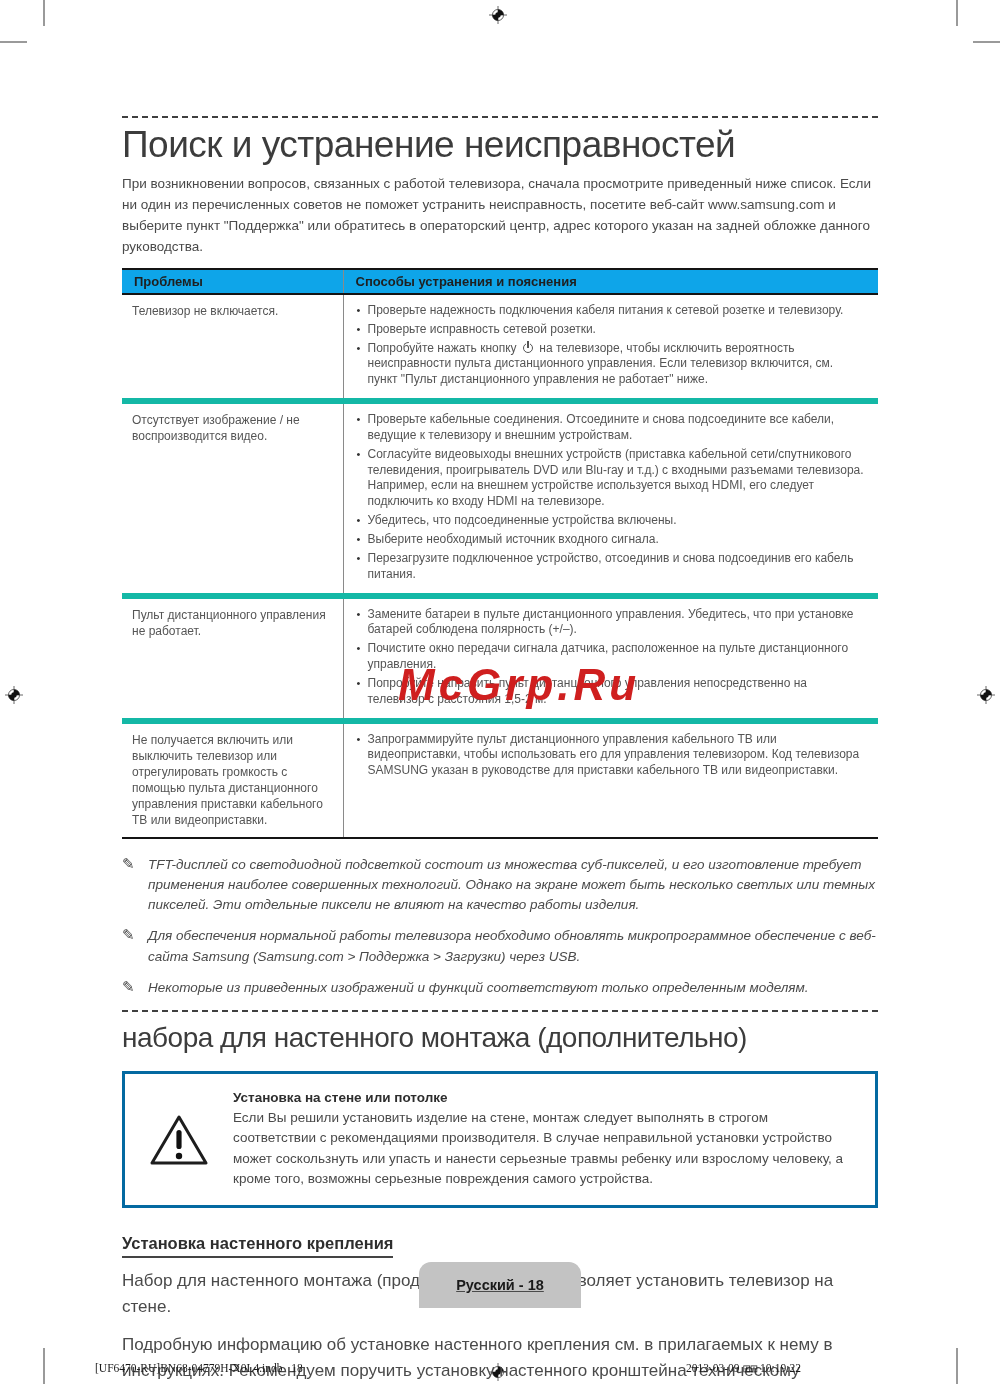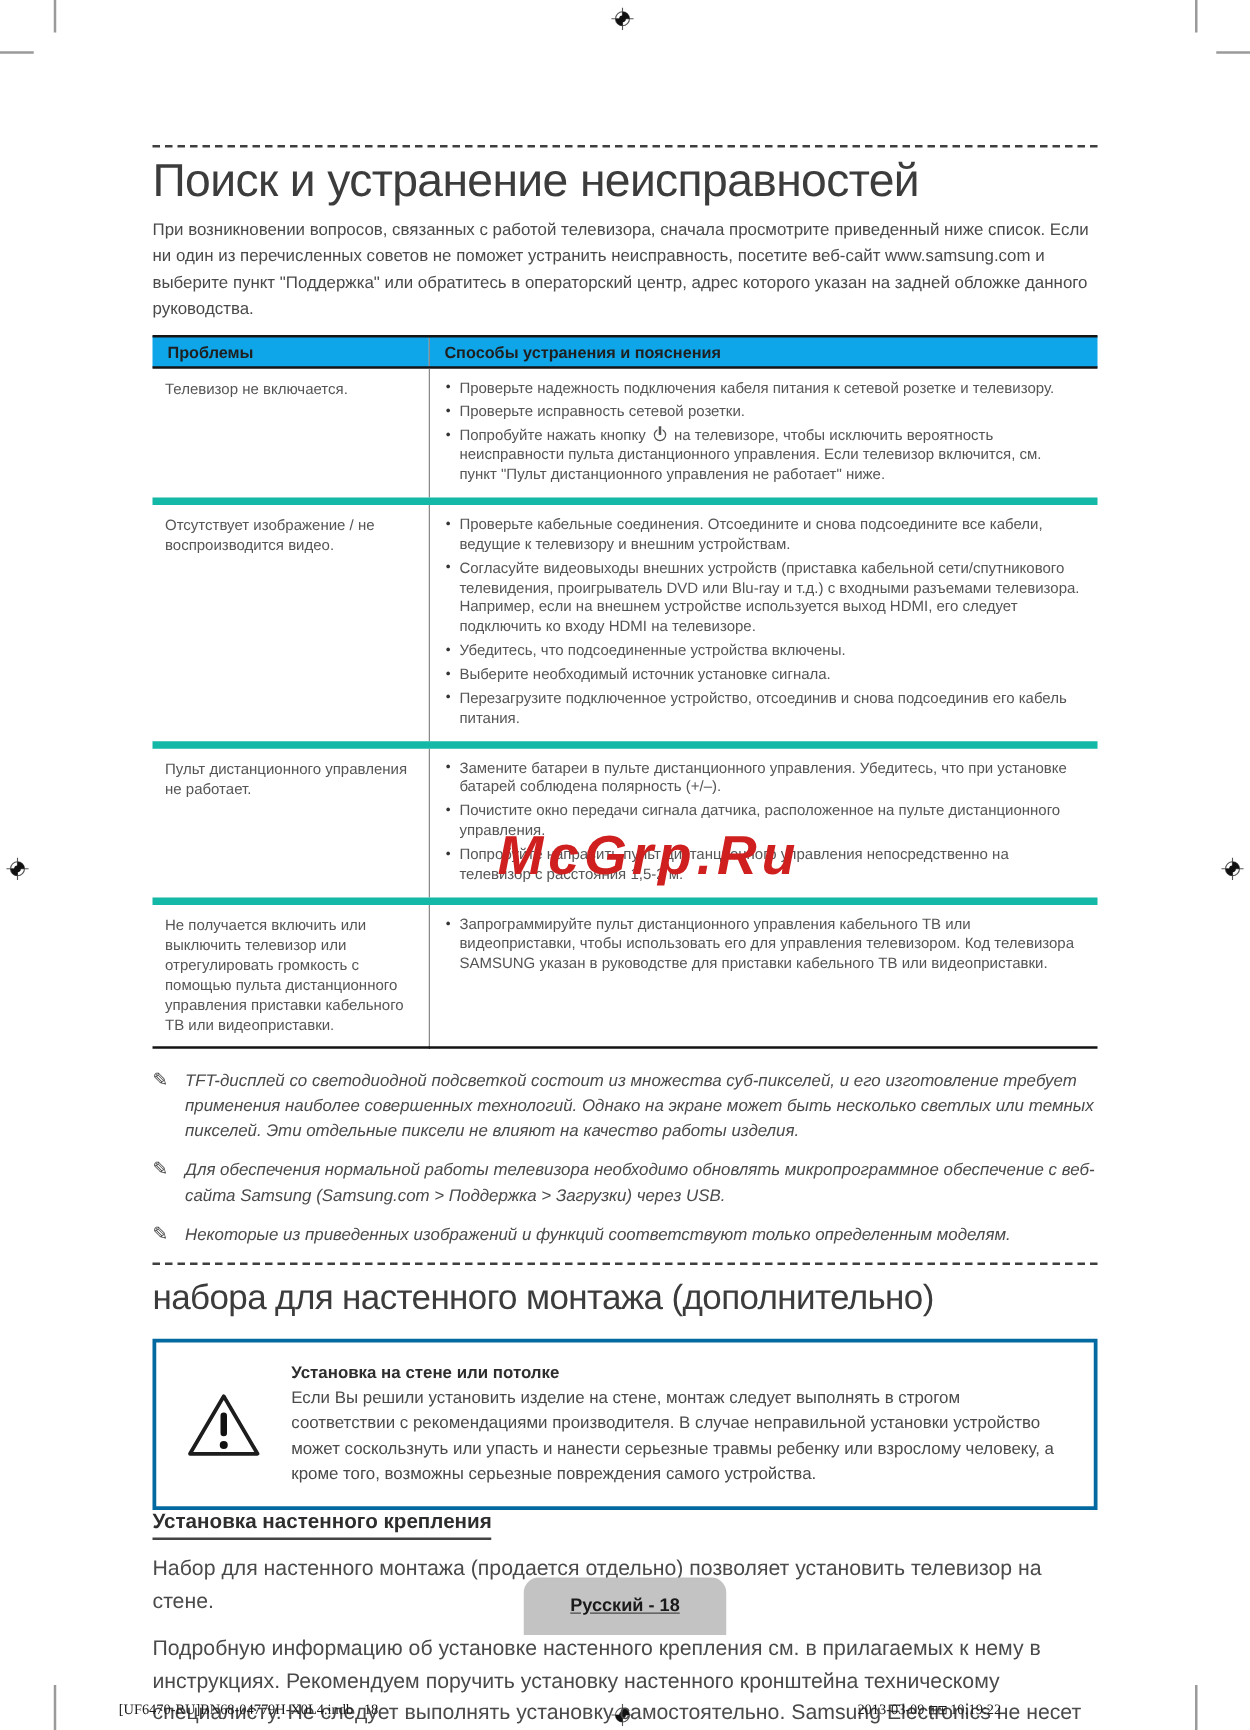--- a/index.html
+++ b/index.html
@@ -39,21 +39,21 @@
   .note-text { flex:1; font-size:13.5px; line-height:1.5; color:#4a4a4a;font-style:italic; }
 
   .h2 { font-size:28px; font-weight:400; color:#3c3c3c; line-height:1.32; letter-spacing:-0.5px; margin:8px 0 14px 0; }
 
   .warning-box { border:3px solid #0369a1; padding:16px 22px 16px 0; display:flex; align-items:center; }
   .warning-icon-wrap { flex:0 0 108px; display:flex; justify-content:center; }
   .warning-body { flex:1; }
   .warning-title { font-size:13.5px; font-weight:700; color:#2e2e2e; margin-bottom:3px; }
   .warning-text { font-size:13.5px; line-height:1.5; color:#4a4a4a; }
 
-  .subsection { margin-bottom:10px; }
+  .subsection { margin-top:26px; margin-bottom:10px; }
   .subsection span { display:inline-block; font-size:16.5px; font-weight:700; color:#2e2e2e;
     border-bottom:2px solid #444; padding-bottom:3px; }
   .para { font-size:17px; line-height:1.5; color:#4a4a4a; margin-bottom:13px; }
 
   .watermark { position:absolute; left:398px; top:660px; font-size:44px; font-weight:700; font-style:italic;
     color:#cf1f1f; letter-spacing:4px; font-family:"Liberation Sans", sans-serif; }
 
   .page-badge { position:absolute; left:50%; transform:translateX(-50%); top:1262px; width:162px; height:46px;
     background:#c3c3c3; border-radius:12px 12px 0 0; display:flex; align-items:center; justify-content:center;text-decoration:underline; }
   .page-badge span { font-size:14.5px; font-weight:700; color:#1a1a1a; }
@@ -152,21 +152,21 @@
               <div class="bullet-item">
                 <span class="bullet-dot">•</span>
                 <div class="bullet-text">Согласуйте видеовыходы внешних устройств (приставка кабельной сети/спутникового телевидения, проигрыватель DVD или Blu-ray и т.д.) с входными разъемами телевизора. Например, если на внешнем устройстве используется выход HDMI, его следует подключить ко входу HDMI на телевизоре.</div>
               </div>
               <div class="bullet-item">
                 <span class="bullet-dot">•</span>
                 <div class="bullet-text">Убедитесь, что подсоединенные устройства включены.</div>
               </div>
               <div class="bullet-item">
                 <span class="bullet-dot">•</span>
-                <div class="bullet-text">Выберите необходимый источник установке сигнала.</div>
+                <div class="bullet-text">Выберите необходимый источник входного сигнала.</div>
               </div>
               <div class="bullet-item">
                 <span class="bullet-dot">•</span>
                 <div class="bullet-text">Перезагрузите подключенное устройство, отсоединив и снова подсоединив его кабель питания.</div>
               </div>
             </td>
           </tr>
           <tr>
             <td class="col-problem">Пульт дистанционного управления не работает.</td>
             <td class="col-solutions">

